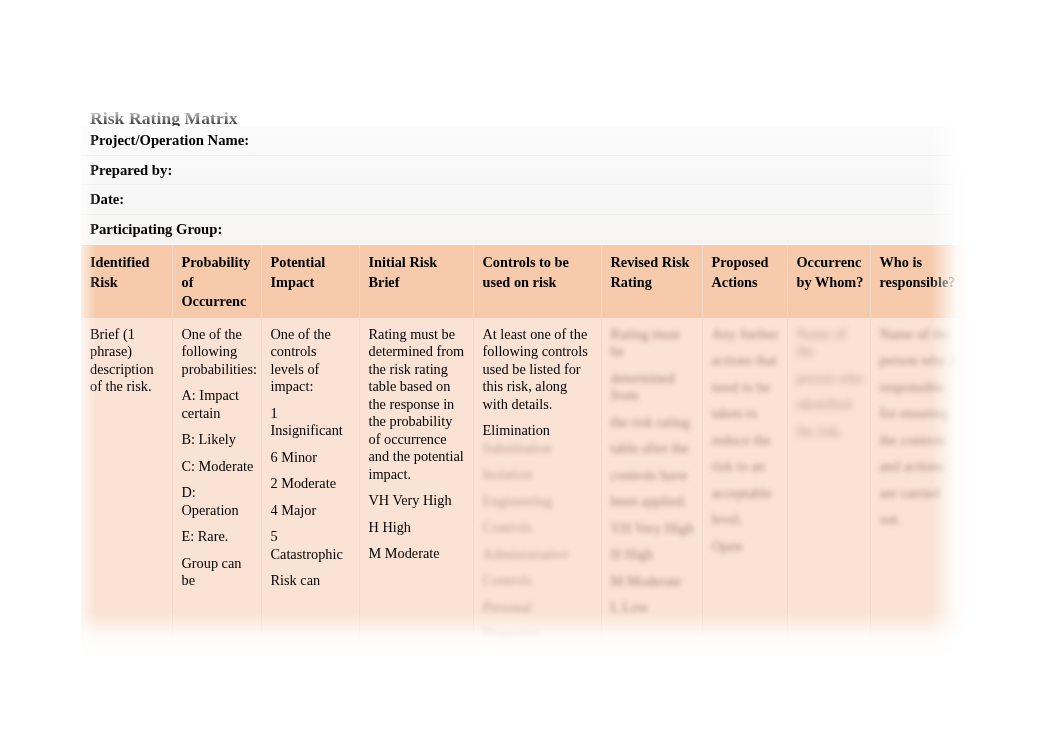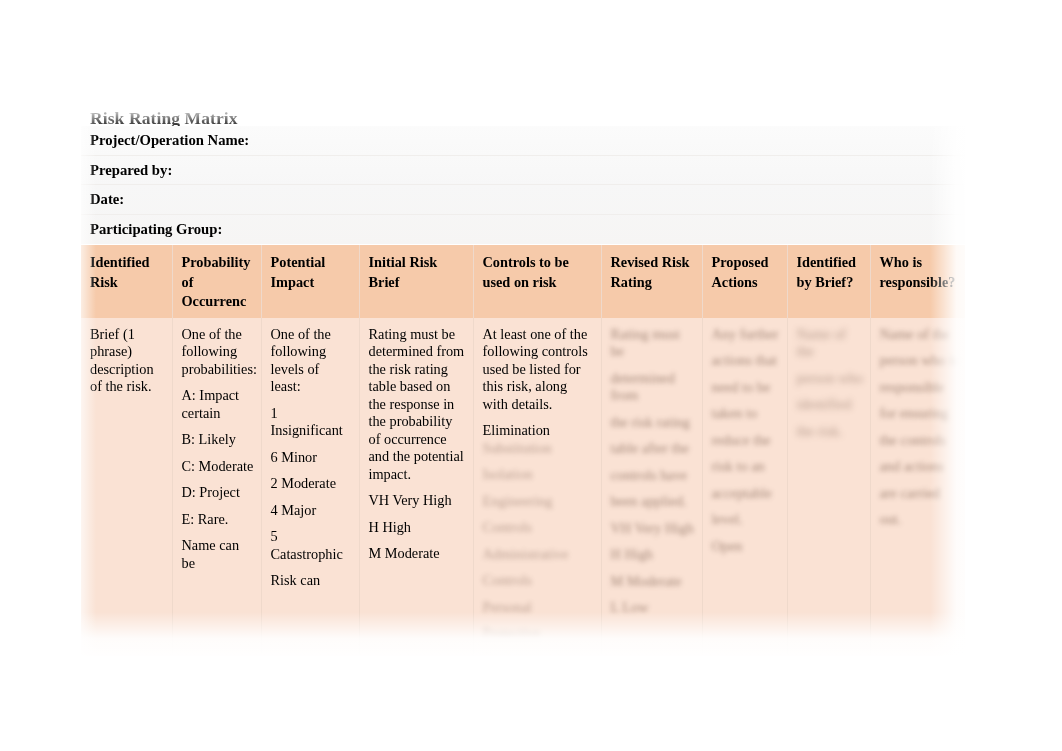--- a/index.html
+++ b/index.html
@@ -186,48 +186,48 @@
     </colgroup>
     <thead>
       <tr>
         <th>Identified Risk</th>
         <th>Probability of Occurrenc</th>
         <th>Potential Impact</th>
         <th>Initial Risk Brief</th>
         <th>Controls to be used on risk</th>
         <th>Revised Risk Rating</th>
         <th>Proposed Actions</th>
-        <th>Identified by Brief?</th>
+        <th>Occurrenc by Whom?</th>
         <th>Who is responsible?</th>
       </tr>
     </thead>
     <tbody>
       <tr>
 
         <td class="cell">
           <div>
               <p>Brief (1 phrase) description of the risk.</p>
             </div>
         </td>
 
         <td class="cell">
           <div>
               <p>One of the following probabilities:</p>
               <p>A: Impact certain</p>
               <p>B: Likely</p>
               <p>C: Moderate</p>
-              <p>D: Project</p>
+              <p>D: Operation</p>
               <p>E: Rare.</p>
-              <p>Name can be</p>
-            </div>
-        </td>
-
-        <td class="cell">
-          <div>
-              <p>One of the following levels of least:</p>
+              <p>Group can be</p>
+            </div>
+        </td>
+
+        <td class="cell">
+          <div>
+              <p>One of the controls levels of impact:</p>
               <p>1 Insignificant</p>
               <p>6 Minor</p>
               <p>2 Moderate</p>
               <p>4 Major</p>
               <p>5 Catastrophic</p>
               <p>Risk can</p>
             </div>
         </td>
 
         <td class="cell">

